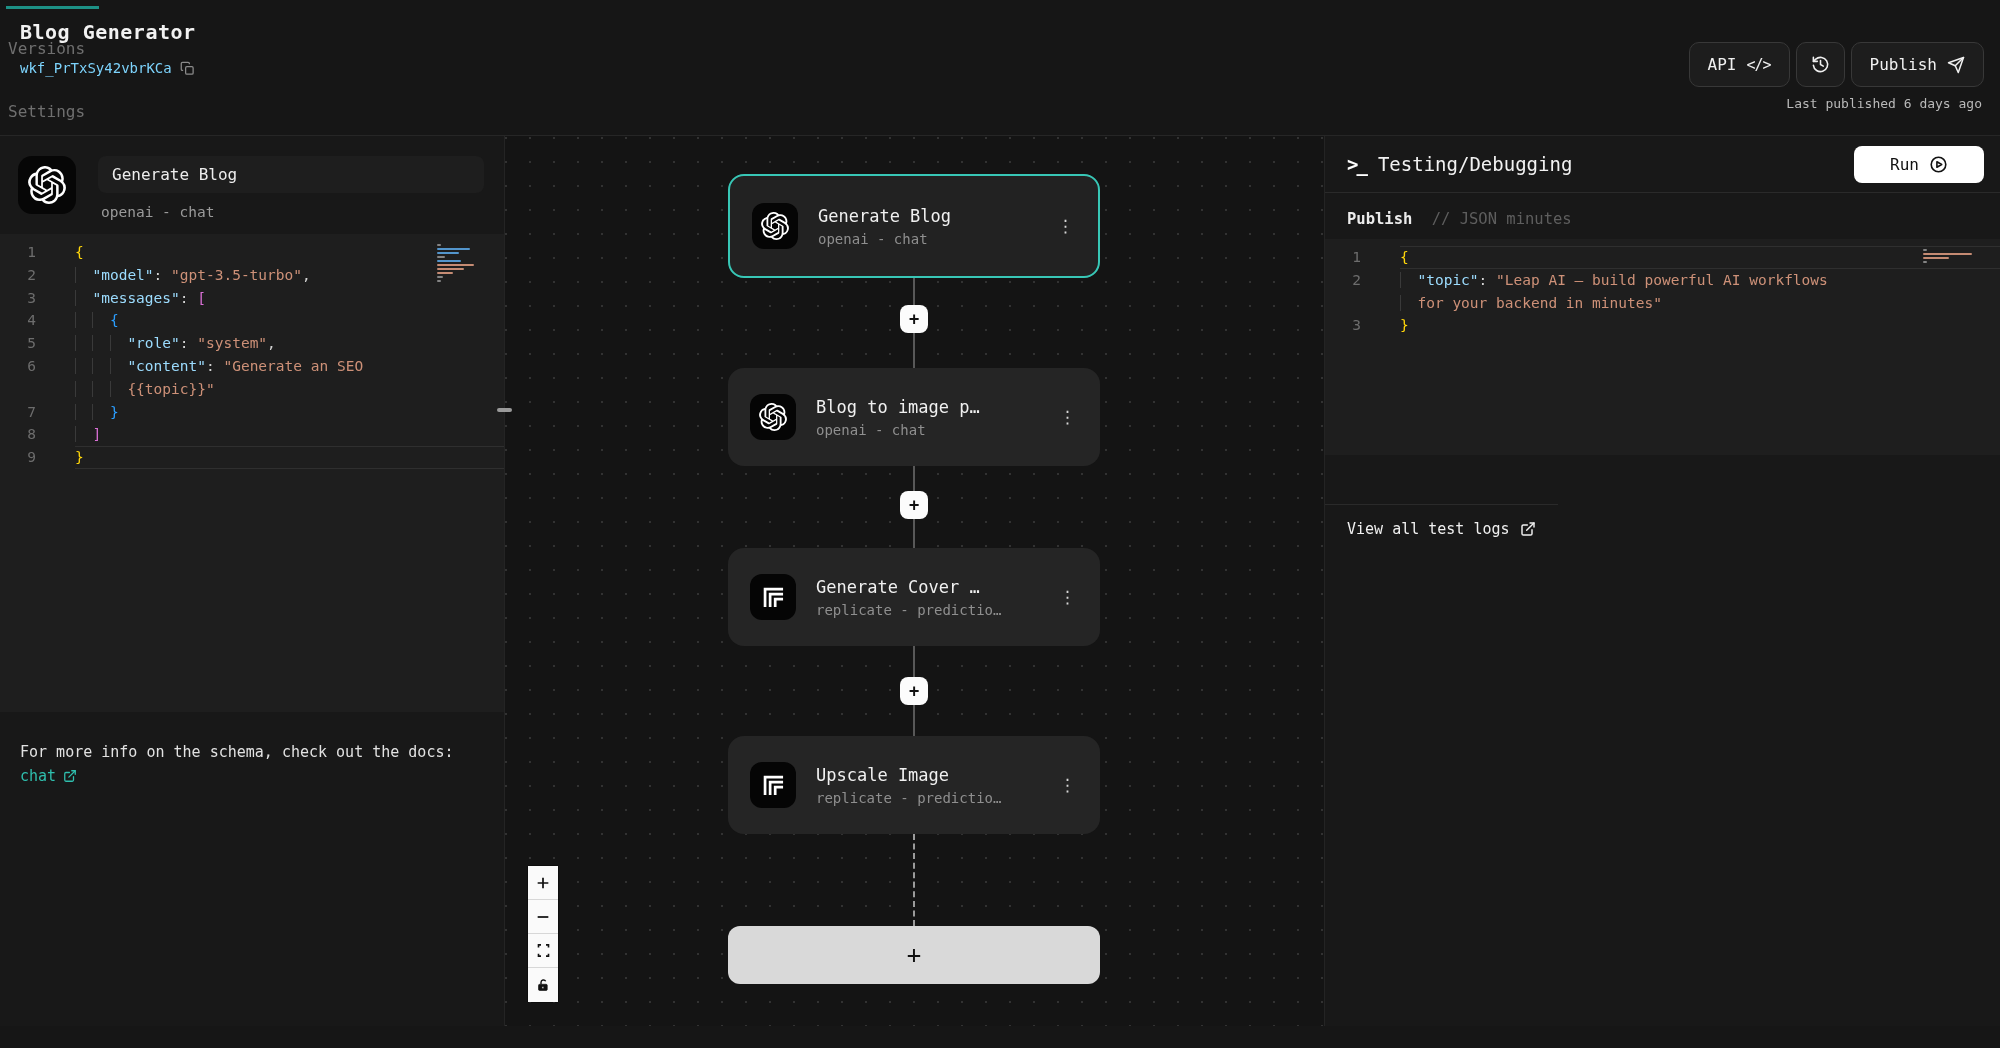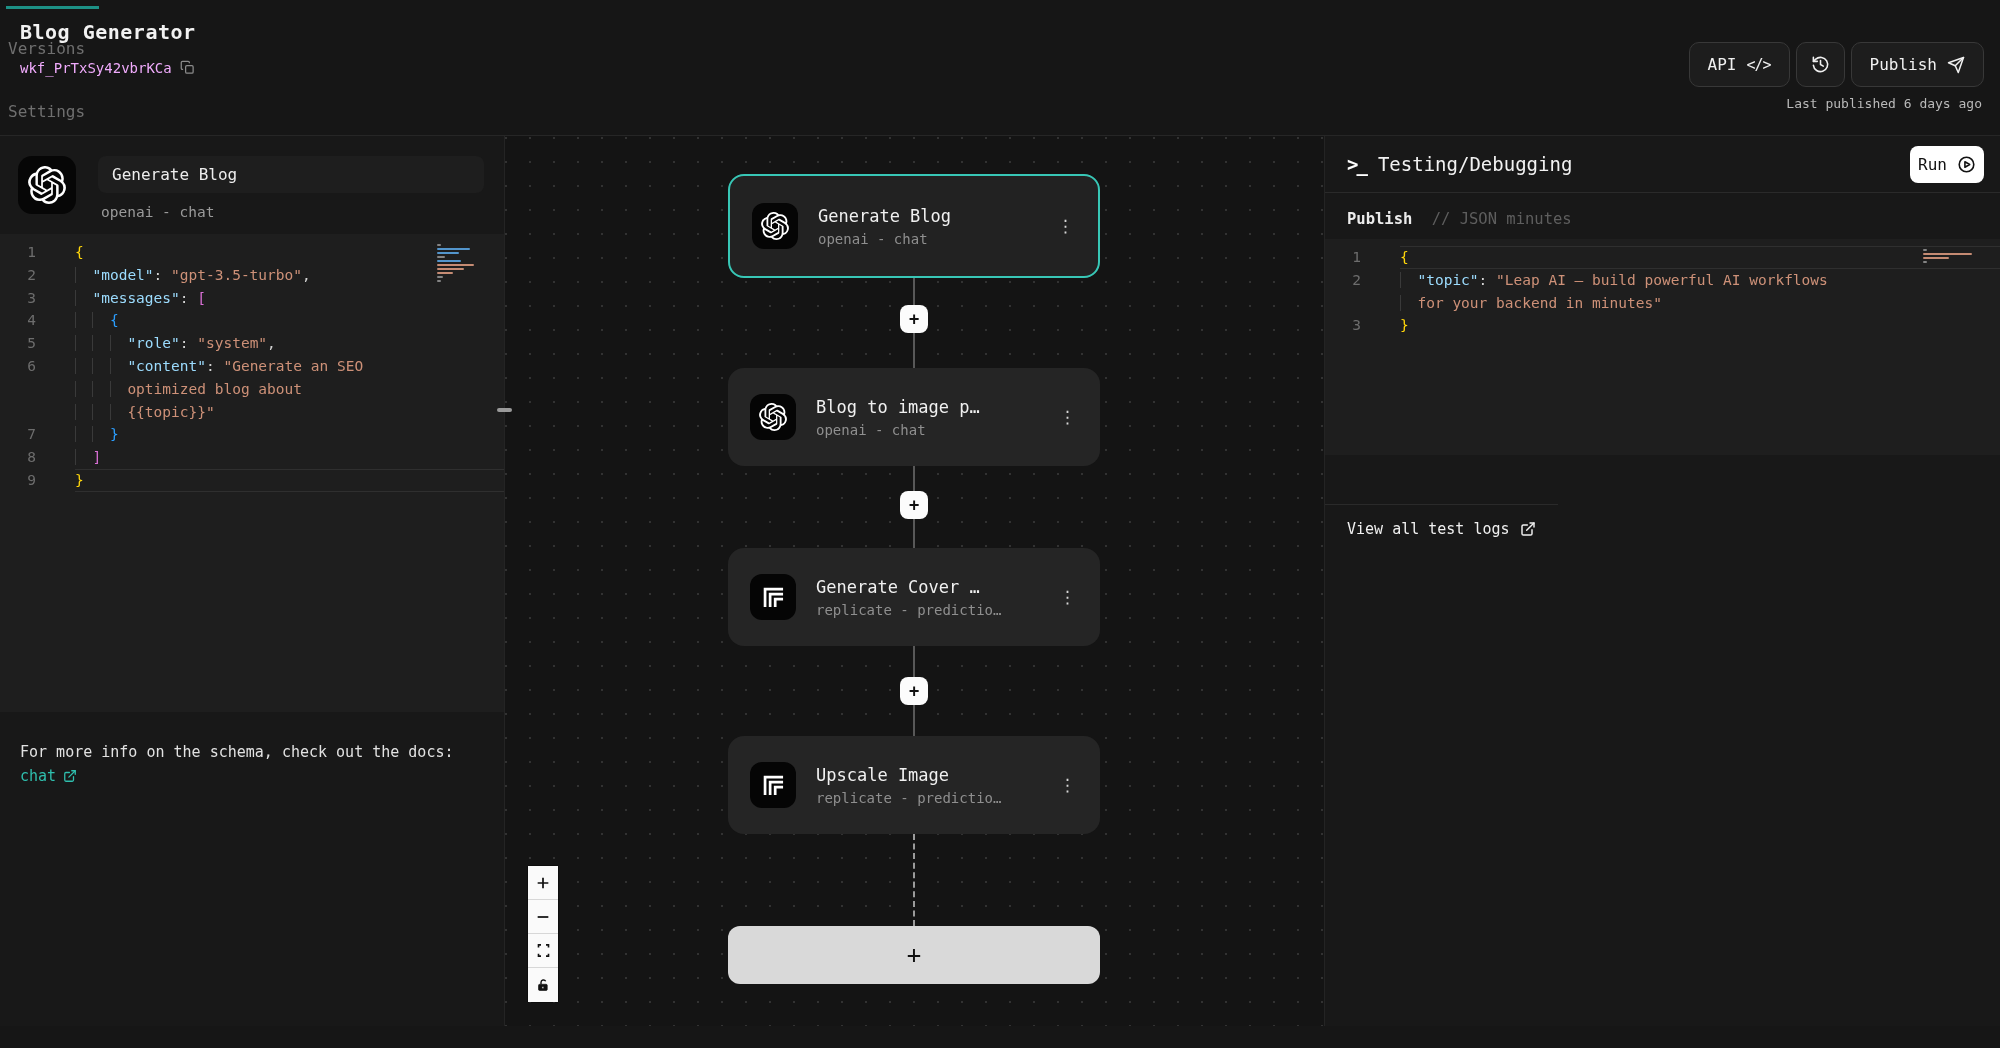--- a/index.html
+++ b/index.html
@@ -2,21 +2,21 @@
 <html><head>
 <meta charset="utf-8">
 <style>
   * { margin:0; padding:0; box-sizing:border-box; }
   html,body { width:2000px; height:1048px; background:#161616; overflow:hidden;
     font-family:"DejaVu Sans Mono","Liberation Mono",monospace; color:#e8e8e8; }
 
   
   .header { height:136px; position:relative; border-bottom:1px solid #262626; background:#161616; }
   .hd-title { position:absolute; left:20px; top:20px; font-size:20px; font-weight:600; color:#f2f2f2; letter-spacing:.5px; }
-  .hd-id { position:absolute; left:20px; top:60px; font-size:14px; color:#f0abfc; display:flex; align-items:flex-start; gap:8px; }
+  .hd-id { position:absolute; left:20px; top:60px; font-size:14px; color:#7dd3fc; display:flex; align-items:flex-end; gap:8px; }
   .hd-id svg { stroke:#8b8b8b; }
   .hd-actions { position:absolute; right:16px; top:42px; display:flex; gap:6px; align-items:flex-end; }
   .btn-dark { background:#1d1d1d; border:1px solid #383838; border-radius:10px; color:#f0f0f0;
     font-size:16px; padding:10px 18px; display:flex; align-items:center; gap:10px; cursor:pointer;
     font-family:inherit; height:45px; }
   .btn-dark svg { stroke:#f0f0f0; }
   .code-glyph { font-size:15px; letter-spacing:-1px; }
   .hd-lastpub { position:absolute; right:18px; top:96px; font-size:13px; color:#b9b9b9; }
   .tabs { position:absolute; left:8px; bottom:0; display:flex; gap:30px;flex-direction:column; }
   .tab { font-size:16px; color:#6f6f6f; padding-bottom:14px; position:relative; cursor:pointer; }
@@ -82,21 +82,21 @@
   .ctrl-btn { width:30px; height:34px; background:#fafafa; border:none; border-bottom:1px solid #d7d7d7;
     display:flex; align-items:center; justify-content:center; cursor:pointer; }
   .ctrl-btn:last-child { border-bottom:none; }
   .ctrl-btn svg { stroke:#111; }
 
   
   .rp-header { height:57px; display:flex; align-items:center; padding:0 16px 0 22px; border-bottom:1px solid #2a2a2a; }
   .prompt-glyph { font-size:19px; font-weight:700; color:#fff; letter-spacing:-2px; }
   .rp-title { font-size:19px; color:#f2f2f2; margin-left:12px; }
   .run-btn { margin-left:auto; background:#ffffff; color:#121212; border:none; border-radius:8px;
-    height:37px; padding:0 8px; font-size:16px; display:flex; align-items:center; gap:10px;
+    height:37px; padding:0 36px; font-size:16px; display:flex; align-items:center; gap:10px;
     cursor:pointer; font-family:inherit; }
   .run-btn svg { stroke:#121212; }
   .inputs-row { padding:17px 22px 11px; font-size:15.5px; }
   .inputs-label { color:#ececec; font-weight:600; }
   .inputs-comment { color:#5e5e5e; margin-left:10px; }
   .logs-row { border-top:1px solid #2a2a2a; margin-top:49px; padding:15px 22px; font-size:15px;
     color:#f0f0f0; display:flex; align-items:center; gap:10px; cursor:pointer; width:fit-content; }
   .logs-row svg { stroke:#f0f0f0; }
 </style>
 </head>
@@ -191,24 +191,20 @@
             <span class="ln">4</span>
             <span class="cl"><span class="tok-g tok-p">    </span><span class="tok-b">{</span></span>
           </div>
           <div class="code-row">
             <span class="ln">5</span>
             <span class="cl"><span class="tok-g tok-p">      </span><span class="tok-k">"role"</span><span class="tok-p">: </span><span class="tok-s">"system"</span><span class="tok-p">,</span></span>
           </div>
           <div class="code-row">
             <span class="ln">6</span>
             <span class="cl"><span class="tok-g tok-p">      </span><span class="tok-k">"content"</span><span class="tok-p">: </span><span class="tok-s">"Generate an SEO</span></span>
-          </div>
-          <div class="code-row">
-            <span class="ln"></span>
-            <span class="cl"><span class="tok-g tok-p">      </span><span class="tok-s">optimized blog about</span></span>
           </div>
           <div class="code-row">
             <span class="ln"></span>
             <span class="cl"><span class="tok-g tok-p">      </span><span class="tok-s">{{topic}}"</span></span>
           </div>
           <div class="code-row">
             <span class="ln">7</span>
             <span class="cl"><span class="tok-g tok-p">    </span><span class="tok-b">}</span></span>
           </div>
           <div class="code-row">

